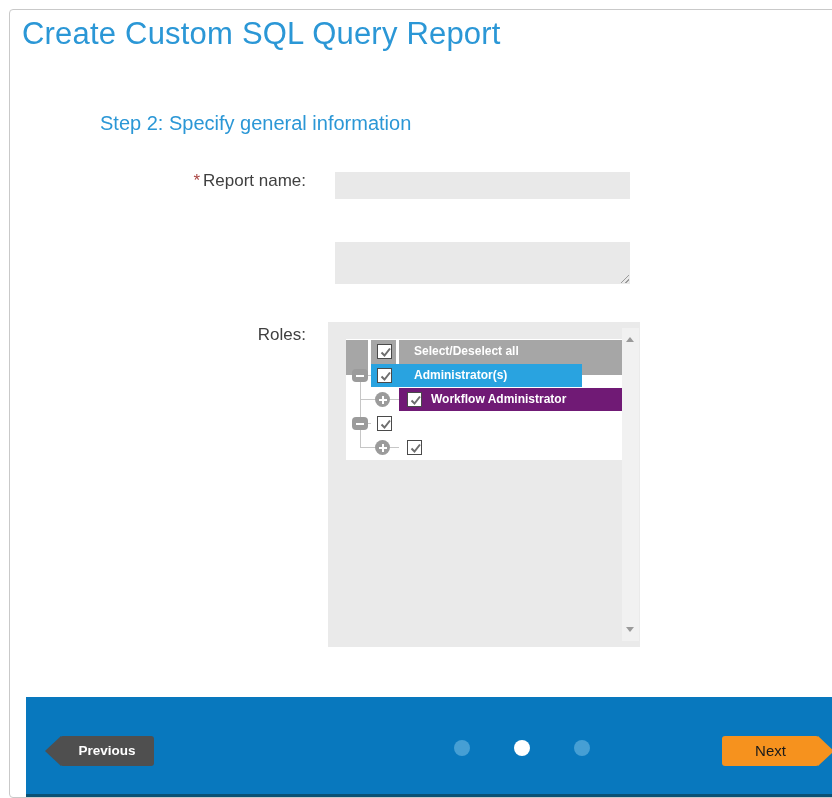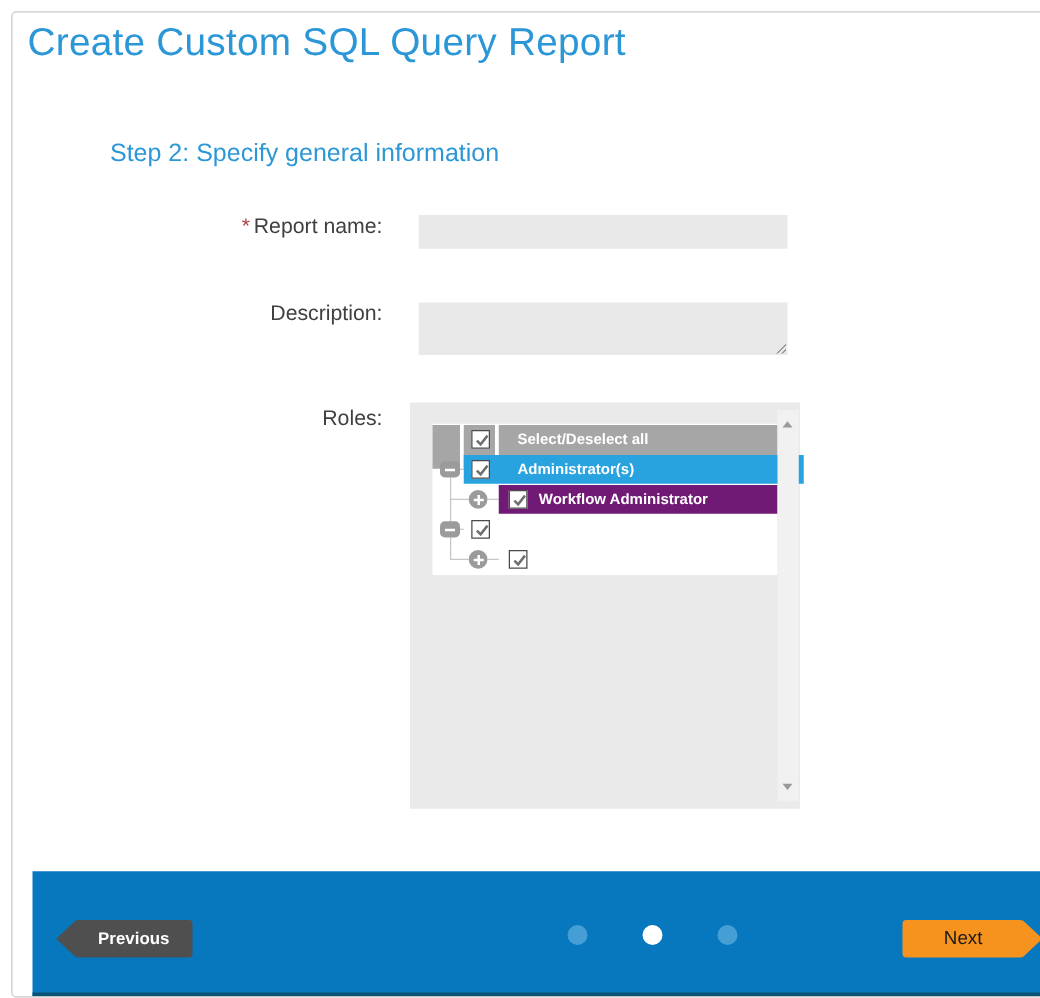--- a/index.html
+++ b/index.html
@@ -10,21 +10,21 @@
     background:#ffffff; border:1px solid #c9c9c9; border-radius:4px;
     overflow:hidden;
   }
 
   .page-title {
     position:absolute; left:12px; top:6px;
     font-size:31px; font-weight:300; letter-spacing:0.2px;
     color:#2b97d6; white-space:nowrap;
   }
   .step-heading {
-    position:absolute; left:78px; top:102px;
+    position:absolute; left:90px; top:102px;
     font-size:20px; font-weight:300; color:#2b97d6; white-space:nowrap;
   }
 
   .lbl {
     position:absolute; width:220px; left:76px; text-align:right;
     font-size:17px; color:#404040;
   }
   .required { color:#a94442; margin-right:3px; }
 
   .txt-input {
@@ -135,21 +135,20 @@
 <body>
 
 <div class="page">
 
   <div class="page-title">Create Custom SQL Query Report</div>
   <div class="step-heading">Step 2: Specify general information</div>
 
   <div class="lbl" style="top:161px;"><span class="required">*</span><span>Report name:</span></div>
   <input class="txt-input" style="top: 162px;" type="text" value="">
 
-  <div class="lbl" style="top:231px;">Description:</div>
   <div class="txt-area-wrap">
     <textarea style=""></textarea>
     <div class="resize-grip"></div>
   </div>
 
   <div class="lbl" style="top:315px;">Roles:</div>
 
   <div class="roles-panel">
     <div class="tree-bg"></div>
 
@@ -166,21 +165,21 @@
     <div class="hdr-cell" style="left:43px; width:25px;"></div>
     <div class="hdr-cell trow" style="left:71px; width:223px;">
       <span class="row-label" style="padding-left:15px;">Select/Deselect all</span>
     </div>
     <div class="cbx" style="left:49px; top:22px;">
       <svg width="13" height="13" viewBox="0 0 13 13">
         <path d="M2.5 6.5 L5.5 9.5 L11 2.5" stroke="#6e6e6e" stroke-width="2" fill="none"></path>
       </svg>
     </div>
 
-    <div class="trow row-light" style="left:43px; top:42px; width:272px;">
+    <div class="trow row-light" style="left:43px; top:42px; width:211px;">
       <span class="row-label" style="padding-left:43px;">Administrator(s)</span>
     </div>
     <div class="expander minus" style="left:24px; top:47px;">
         <span class="hbar"></span>
       </div>
     <div class="cbx" style="left:49px; top:46px;">
       <svg width="13" height="13" viewBox="0 0 13 13">
         <path d="M2.5 6.5 L5.5 9.5 L11 2.5" stroke="#6e6e6e" stroke-width="2" fill="none"></path>
       </svg>
     </div>

